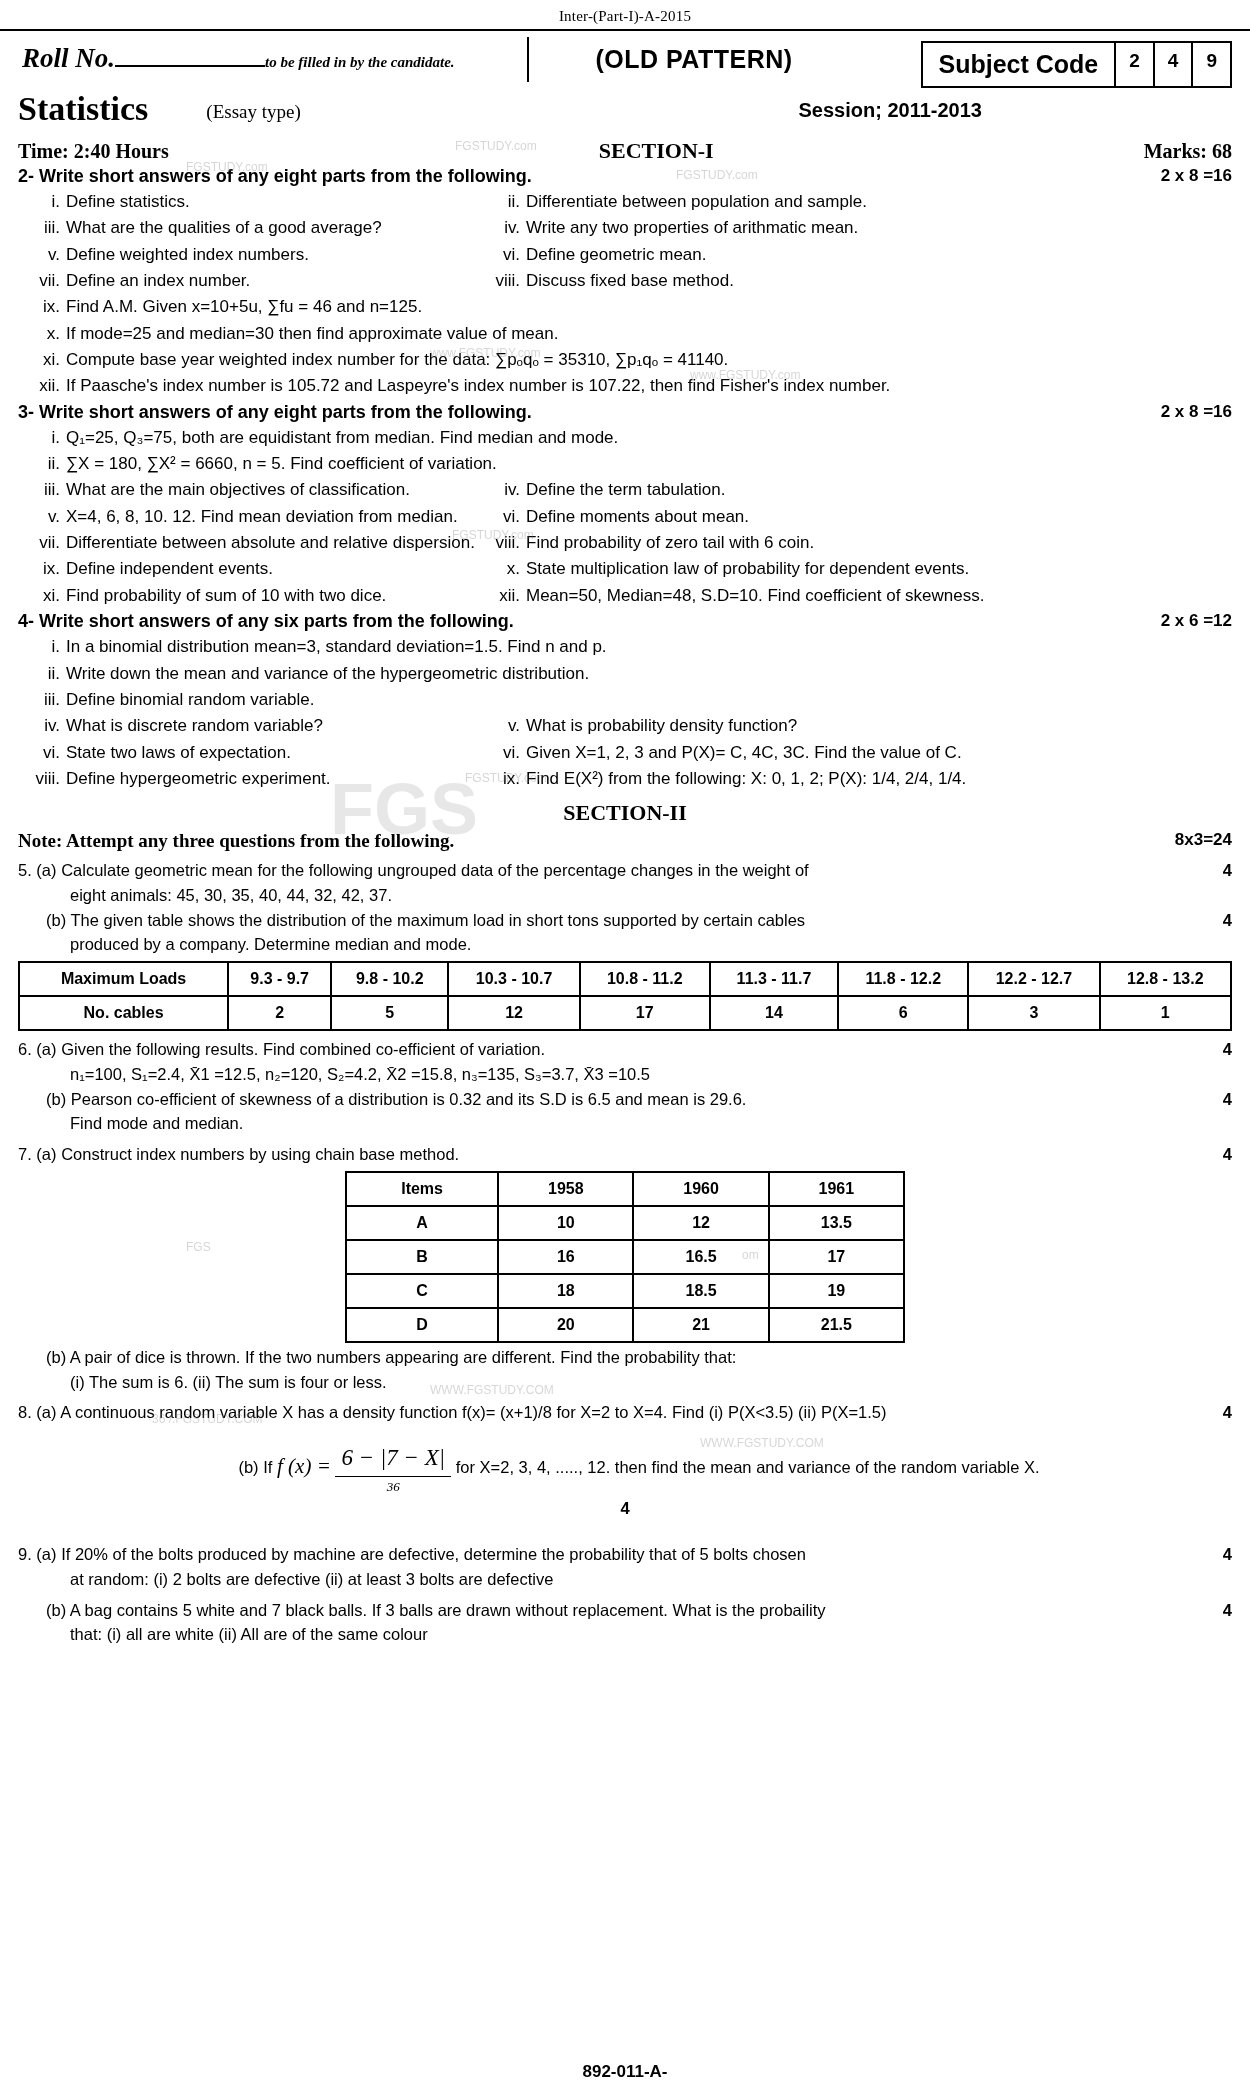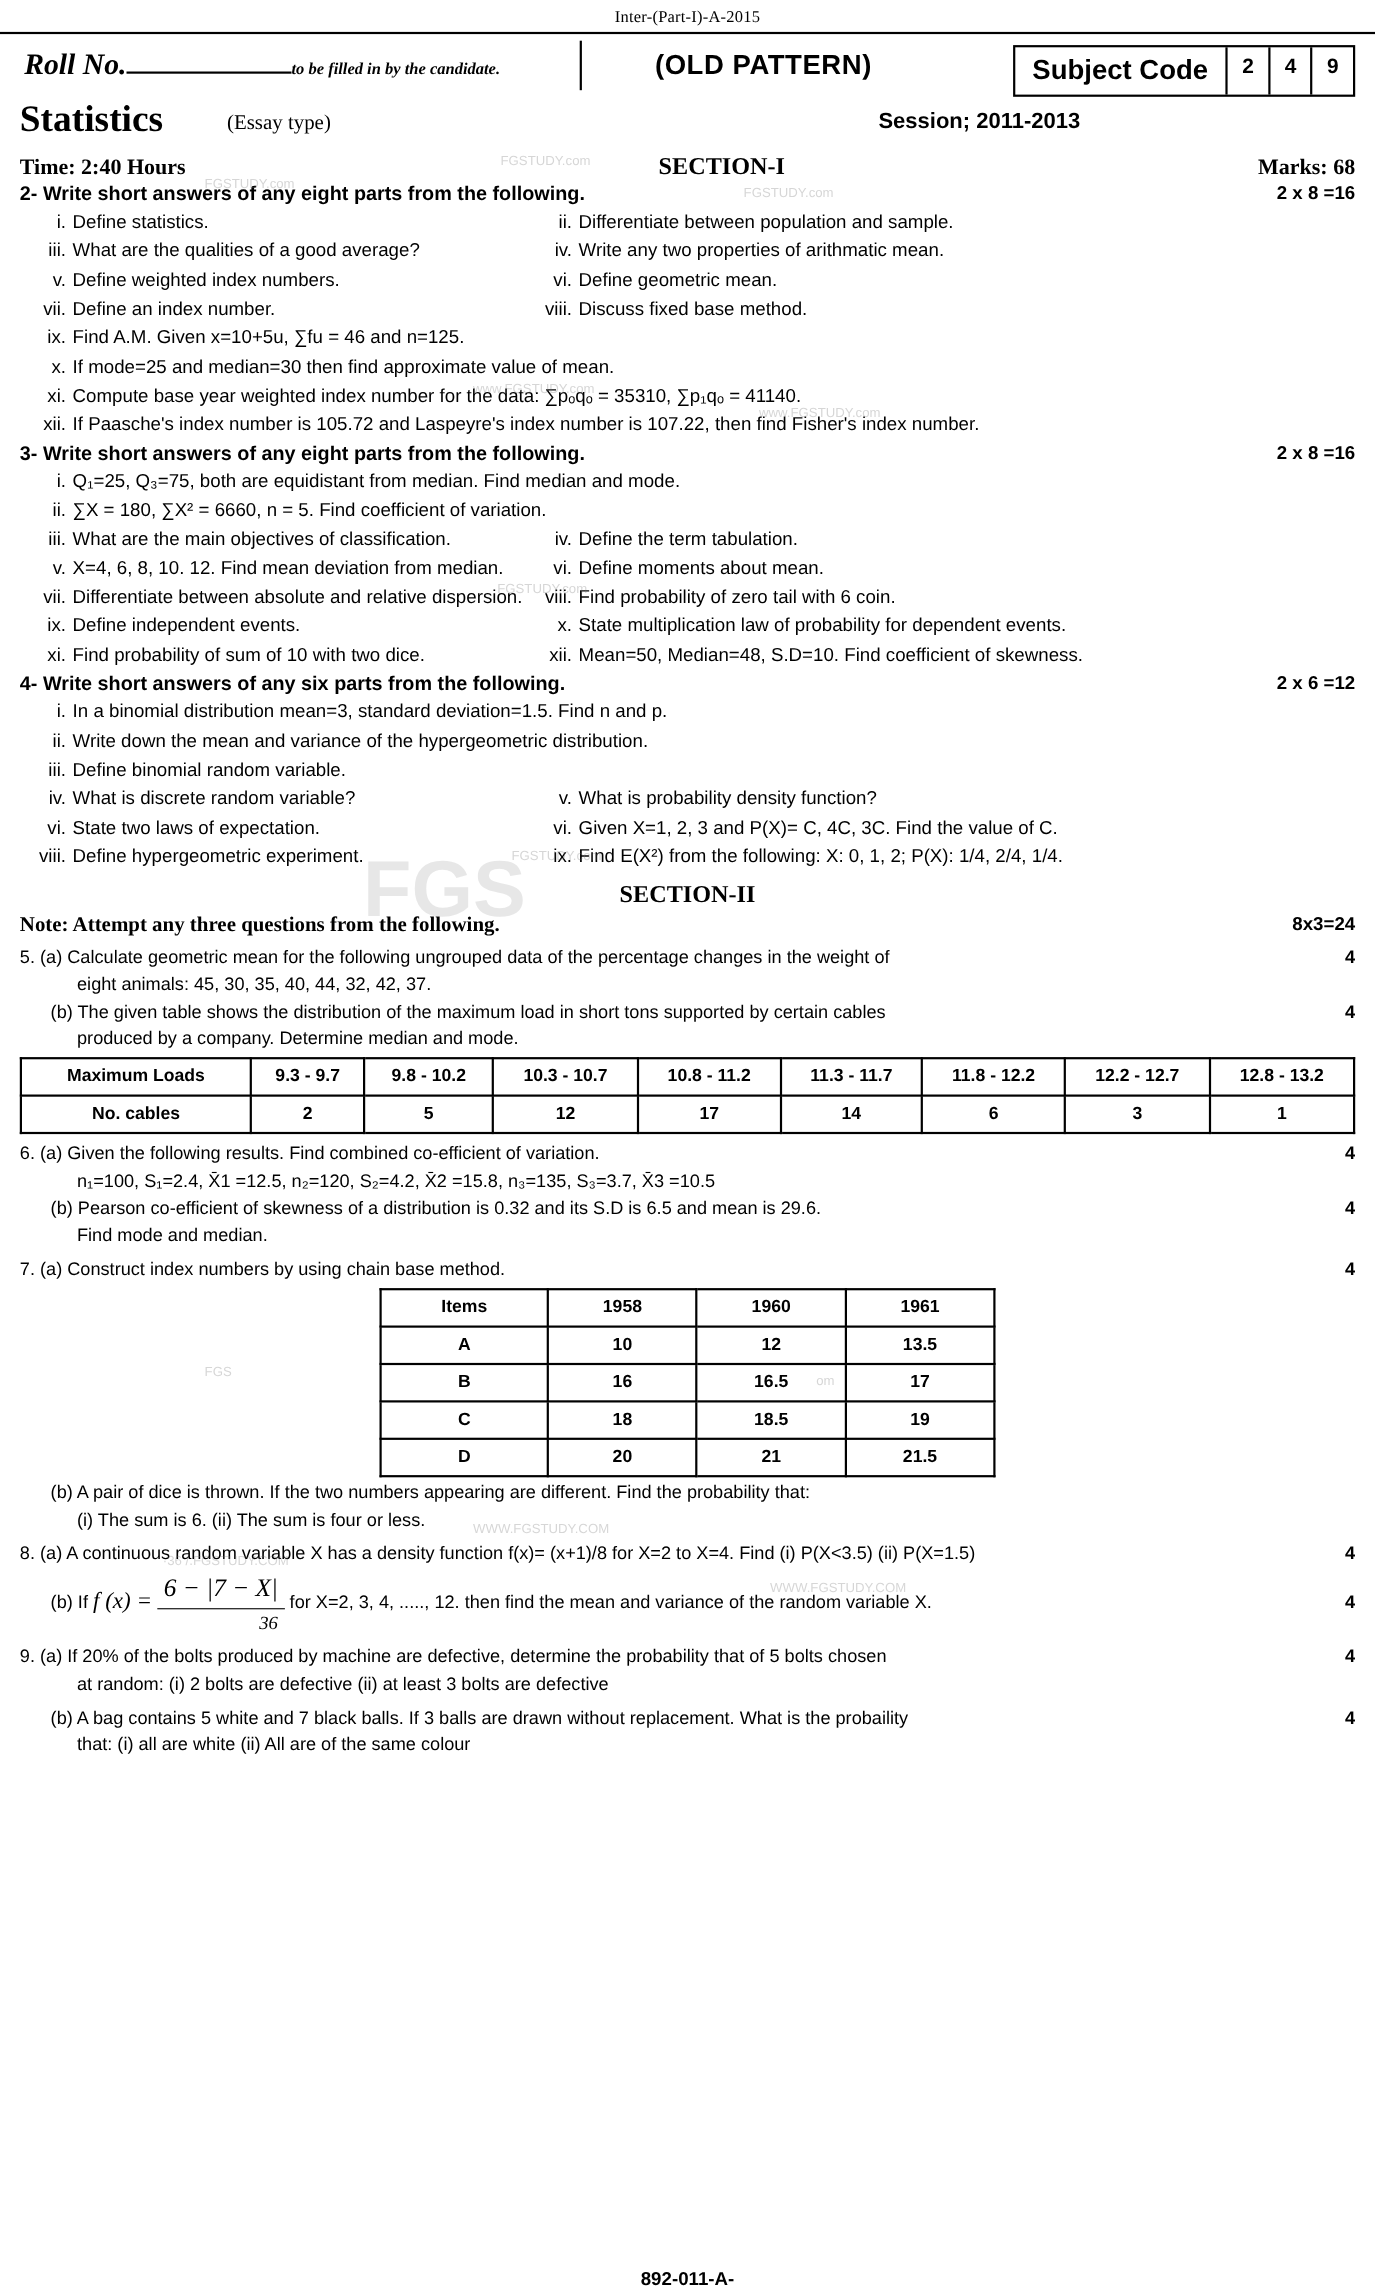--- a/index.html
+++ b/index.html
@@ -59,21 +59,21 @@
   .ind2{padding-left:52px;}
 
   table.grid{border-collapse:collapse;width:100%;font-size:16px;margin:4px 0 2px 0;}
   table.grid td,table.grid th{border:2px solid #000;text-align:center;padding:4px 2px;font-weight:bold;}
 
   table.items{border-collapse:collapse;font-size:16px;margin:4px auto 2px auto;width:560px;}
   table.items td,table.items th{border:2px solid #000;text-align:center;padding:4px 6px;font-weight:bold;}
 
   .frac{display:inline-block;text-align:center;vertical-align:middle;font-family:"Liberation Serif",serif;font-style:italic;}
   .frac .num{display:block;border-bottom:1.5px solid #000;padding:0 6px;font-size:23px;}
-  .frac .den{display:block;padding:0 6px;font-size:17px;text-align:right;}
+  .frac .den{display:block;padding:0 6px;font-size:13px;}
 
   .footer{text-align:center;font-weight:bold;font-size:17px;position:absolute;bottom:6px;width:100%;}
 
   .wm{position:absolute;color:rgba(120,120,120,.30);font-size:12px;pointer-events:none;font-family:"Liberation Sans",sans-serif;}
   .wmbig{position:absolute;color:rgba(120,120,120,.18);font-size:72px;font-weight:bold;pointer-events:none;}
 </style>
 </head>
 <body>
 
 <div class="page">
@@ -336,21 +336,21 @@
 
   <div class="qblock">
     <div class="qline">
       <div class="body">
         <span>8.</span>
         <span>(a)</span>
         <span>A continuous random variable X has a density function f(x)= (x+1)/8  for X=2 to X=4. Find (i) P(X&lt;3.5)  (ii) P(X=1.5)</span>
       </div>
       <div class="mark">4</div>
     </div>
-    <div class="qline" style="align-items:center;margin-top:2px;">
+    <div class="qline" style="align-items:center;margin-top:16px;flex-direction:column;">
       <div class="body ind1">
         <span>(b)</span>
         <span>If</span>
         <span class="mathi" style="font-size:21px;">f (x) =</span>
         <span class="frac">
           <span class="num">6 − |7 − X|</span>
           <span class="den">36</span>
         </span>
         <span>for X=2, 3, 4, ....., 12. then find the mean and variance of the random variable X.</span>
       </div>

